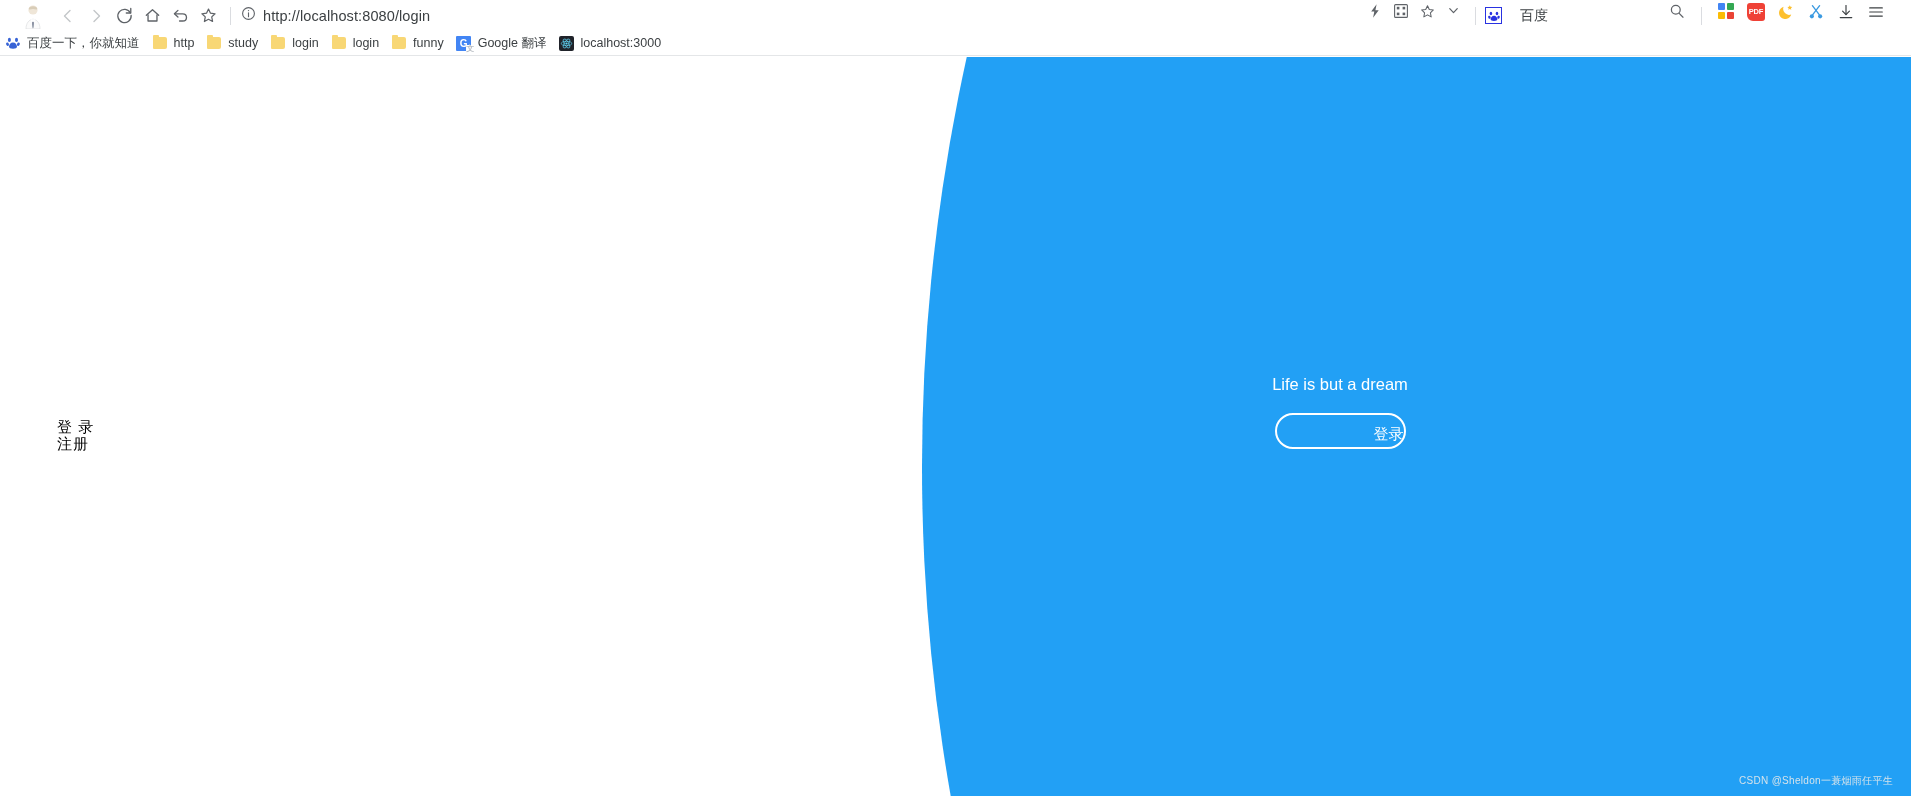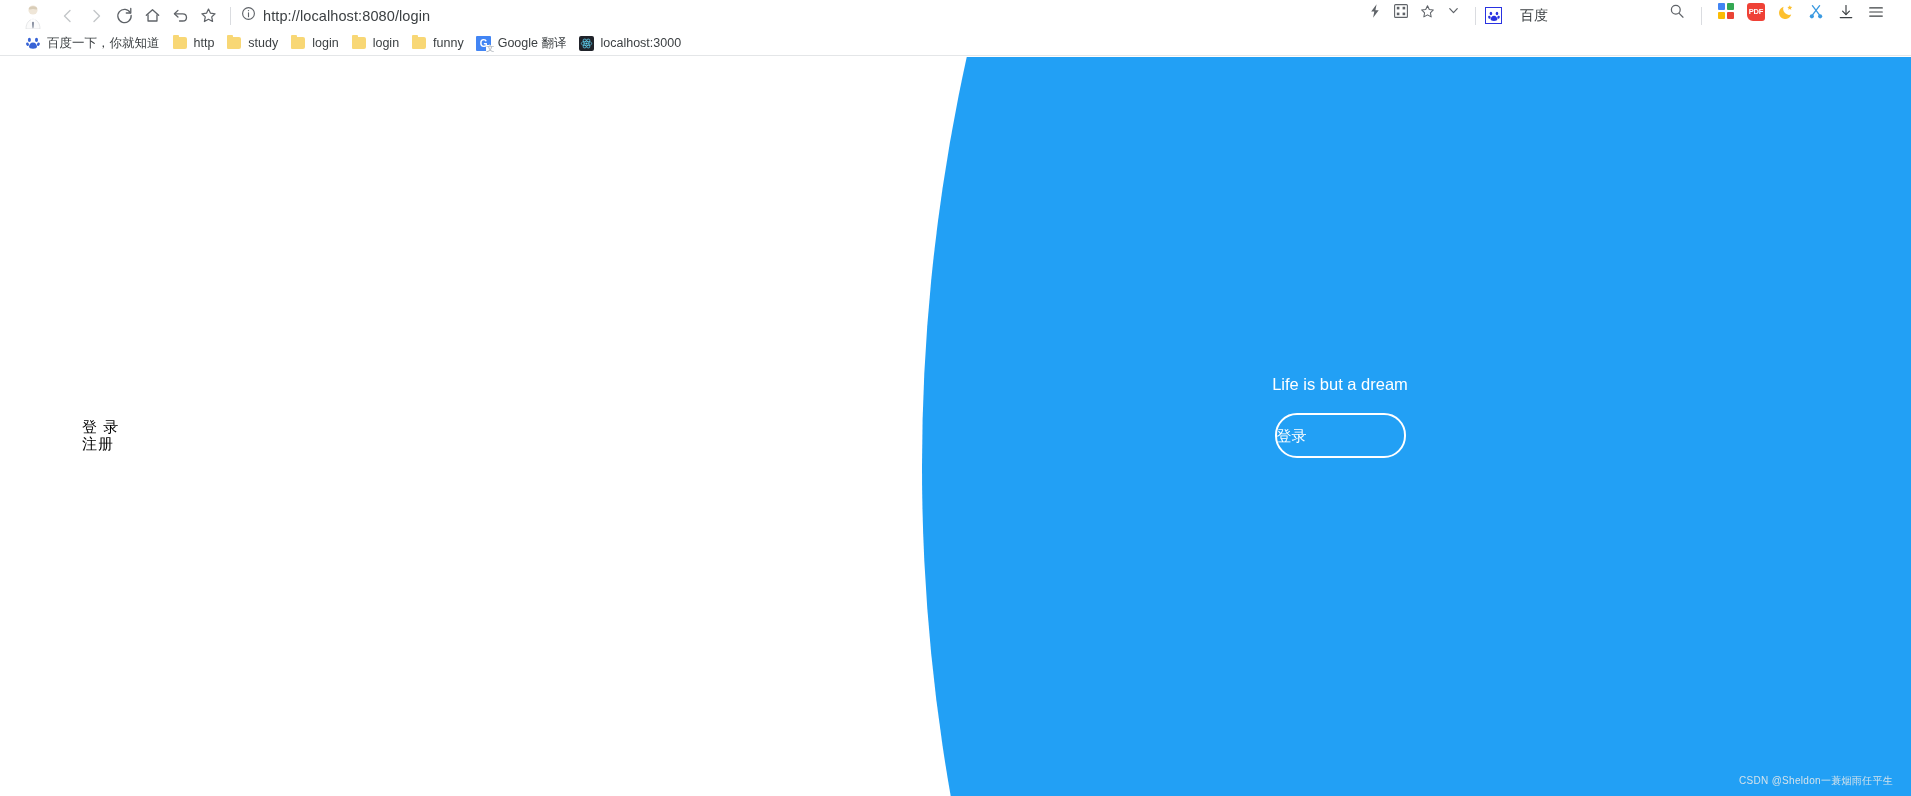--- a/index.html
+++ b/index.html
@@ -141,21 +141,21 @@
     align-items: center;
     justify-content: center;
     letter-spacing: -0.2px;
   }
 
   
   .bookmarks-bar {
     height: 25px;
     display: flex;
     align-items: center;
-    padding: 0 20px;
+    padding: 0 0;
     background: #ffffff;
     border-bottom: 1px solid #e4e6e8;
     box-sizing: border-box;
   }
   .bm {
     display: flex;
     align-items: center;
     gap: 6px;
     padding: 2px 7px 2px 5px;
     border-radius: 3px;
@@ -250,47 +250,46 @@
     white-space: nowrap;
   }
   .hero-sub {
     font-size: 16.5px;
     font-weight: normal;
   }
   .hero-btn {
     display: inline-block;
     margin-top: 19px;
     width: 131px;
-    height: 45px;
+    height: 36px;
     line-height: 38px;
     border: 2px solid #ffffff;
     border-radius: 22px;
     color: #ffffff;
     font-size: 15px;
     background: transparent;
     box-sizing: border-box;
-    text-align: left;
+    text-align: right;
     padding: 0;
     font-family: inherit;
   }
 
   .side-links {
     position: absolute;
     left: 57px;
     top: 361px;
     color: #000000;
     font-size: 15px;
     line-height: 17px;
   }
   .side-links a {
     display: block;
     color: #000000;
     text-decoration: none;
     letter-spacing: 1px;
-    margin-left: 25px;
   }
 
   .watermark {
     position: absolute;
     right: 18px;
     bottom: 8px;
     font-size: 10px;
     color: #e3e8ea;
     opacity: 0.92;
     letter-spacing: 0.3px;

